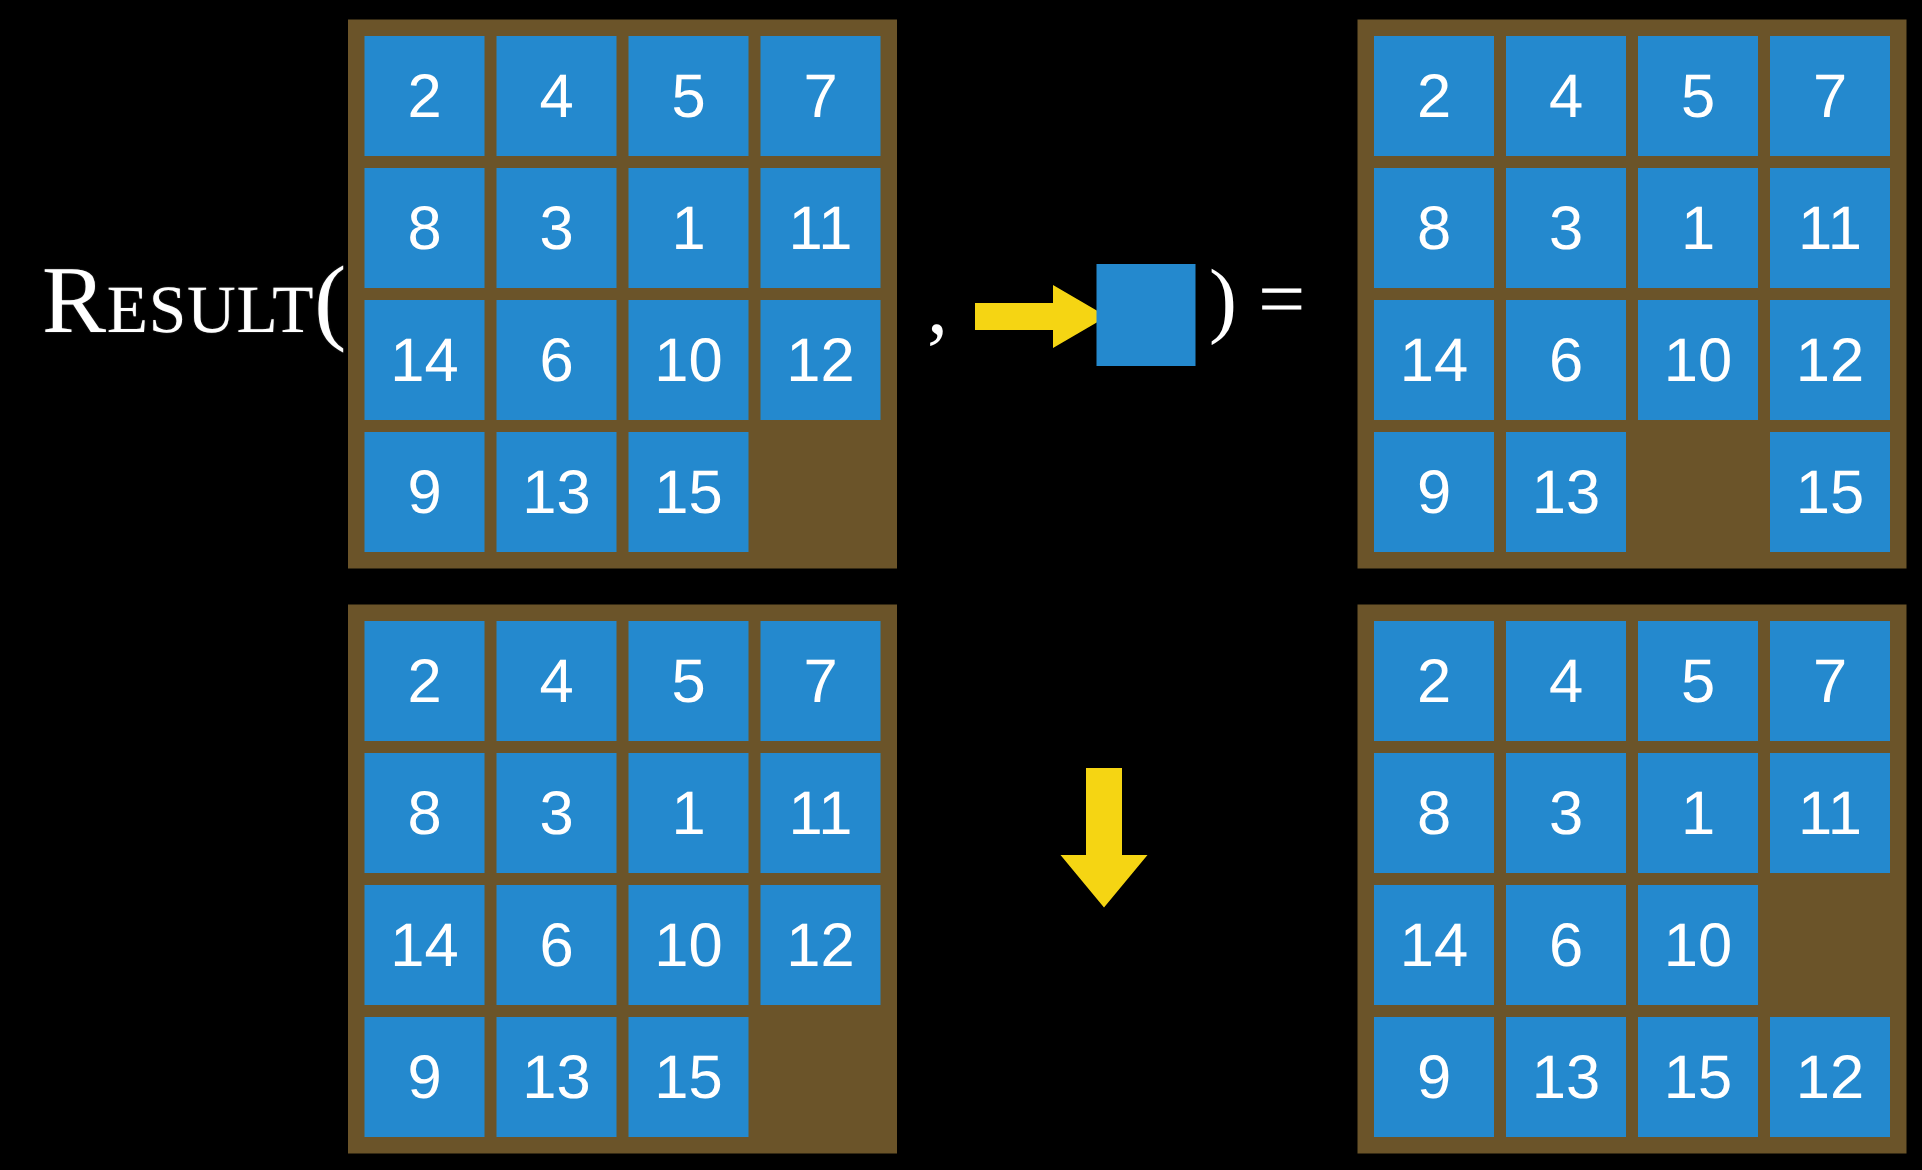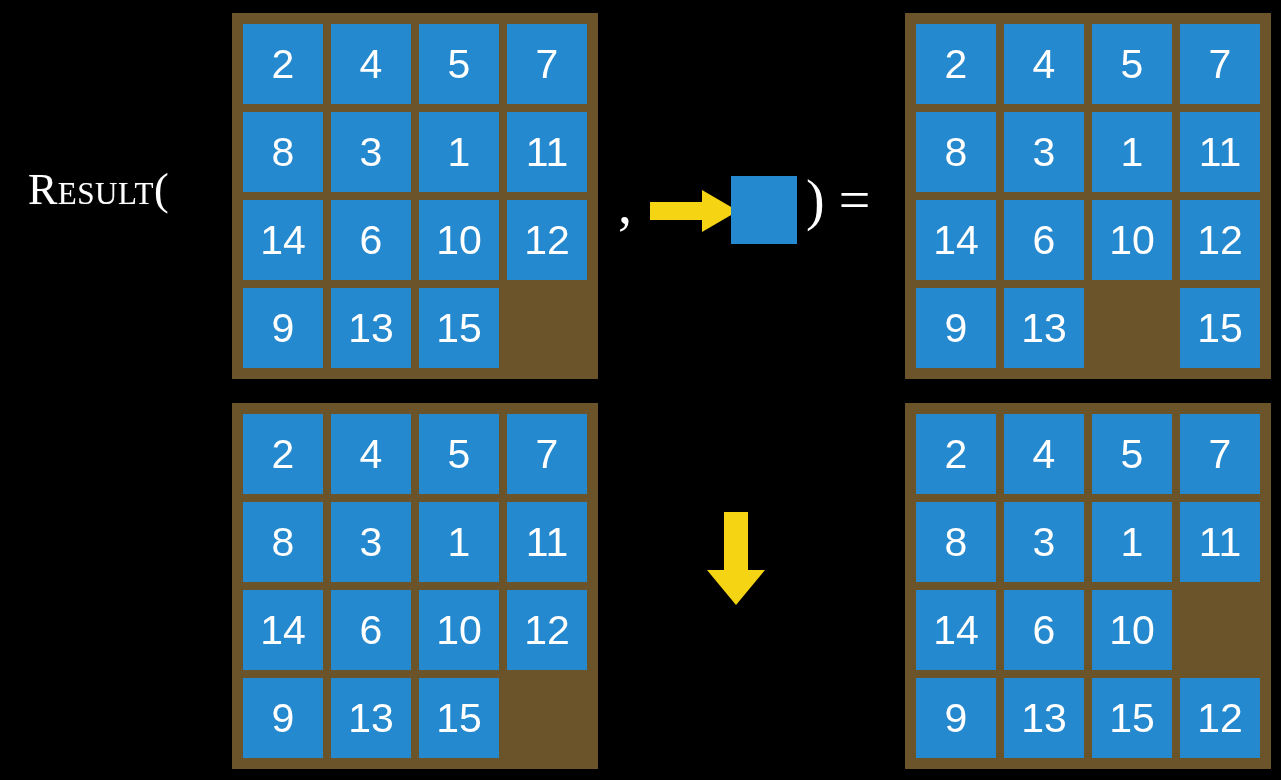--- a/index.html
+++ b/index.html
@@ -9,21 +9,21 @@
   }
   .row{position:absolute;left:0;width:1281px;height:390px;}
   #row-0{top:0;}
   #row-1{top:390px;}
 
   
   .result-label{
     position:absolute;
     font-family:"Liberation Serif", serif;
     color:#ffffff;
-    font-size:44px;
+    font-size:64px;
     line-height:1;
     white-space:nowrap;
     font-variant:small-caps;
     letter-spacing:0.5px;
     text-shadow:0 0 1px rgba(255,255,255,.35);
   }
   #row-0 .result-label{left:28px;top:168px;}
 
   
   .board{

